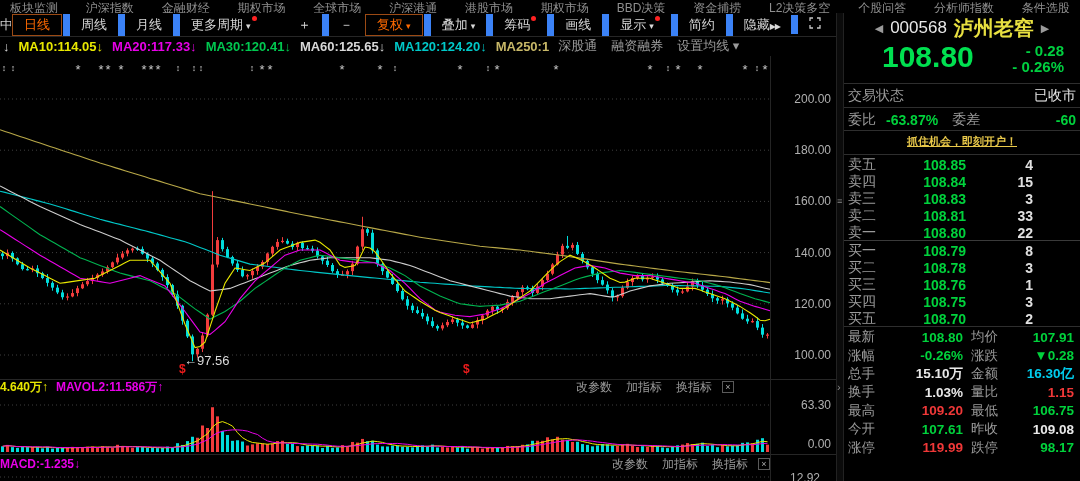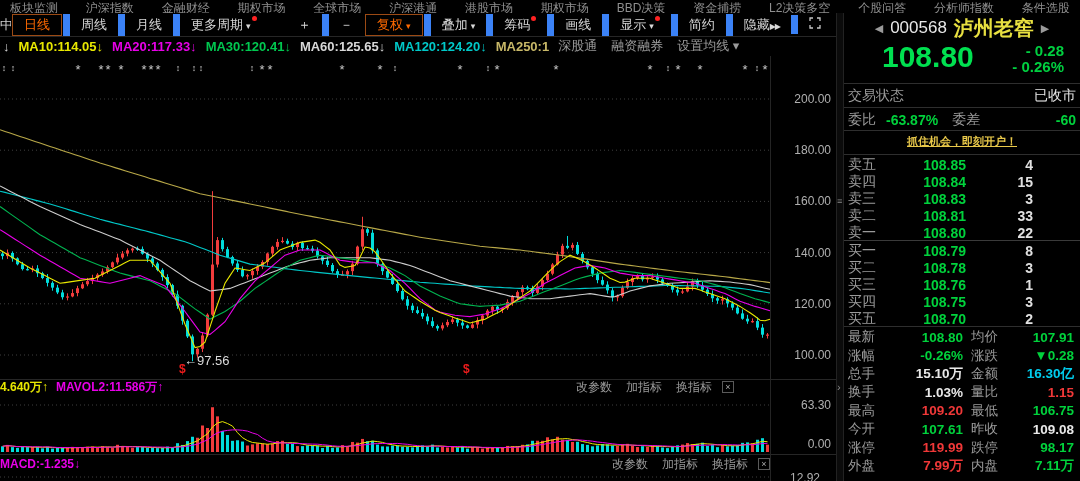--- a/index.html
+++ b/index.html
@@ -800,21 +800,15 @@
           <span class="st-v green">107.61</span>
           <span class="st-l2">昨收</span>
           <span class="st-v2 white">109.08</span>
         </div>
         <div class="st-row">
           <span class="st-l">涨停</span>
           <span class="st-v red">119.99</span>
           <span class="st-l2">跌停</span>
           <span class="st-v2 green">98.17</span>
         </div>
-        <div class="st-row">
-          <span class="st-l">外盘</span>
-          <span class="st-v red">7.99万</span>
-          <span class="st-l2">内盘</span>
-          <span class="st-v2 green">7.11万</span>
-        </div>
       </div>
   </div>
 </div>
 
 </body></html>

